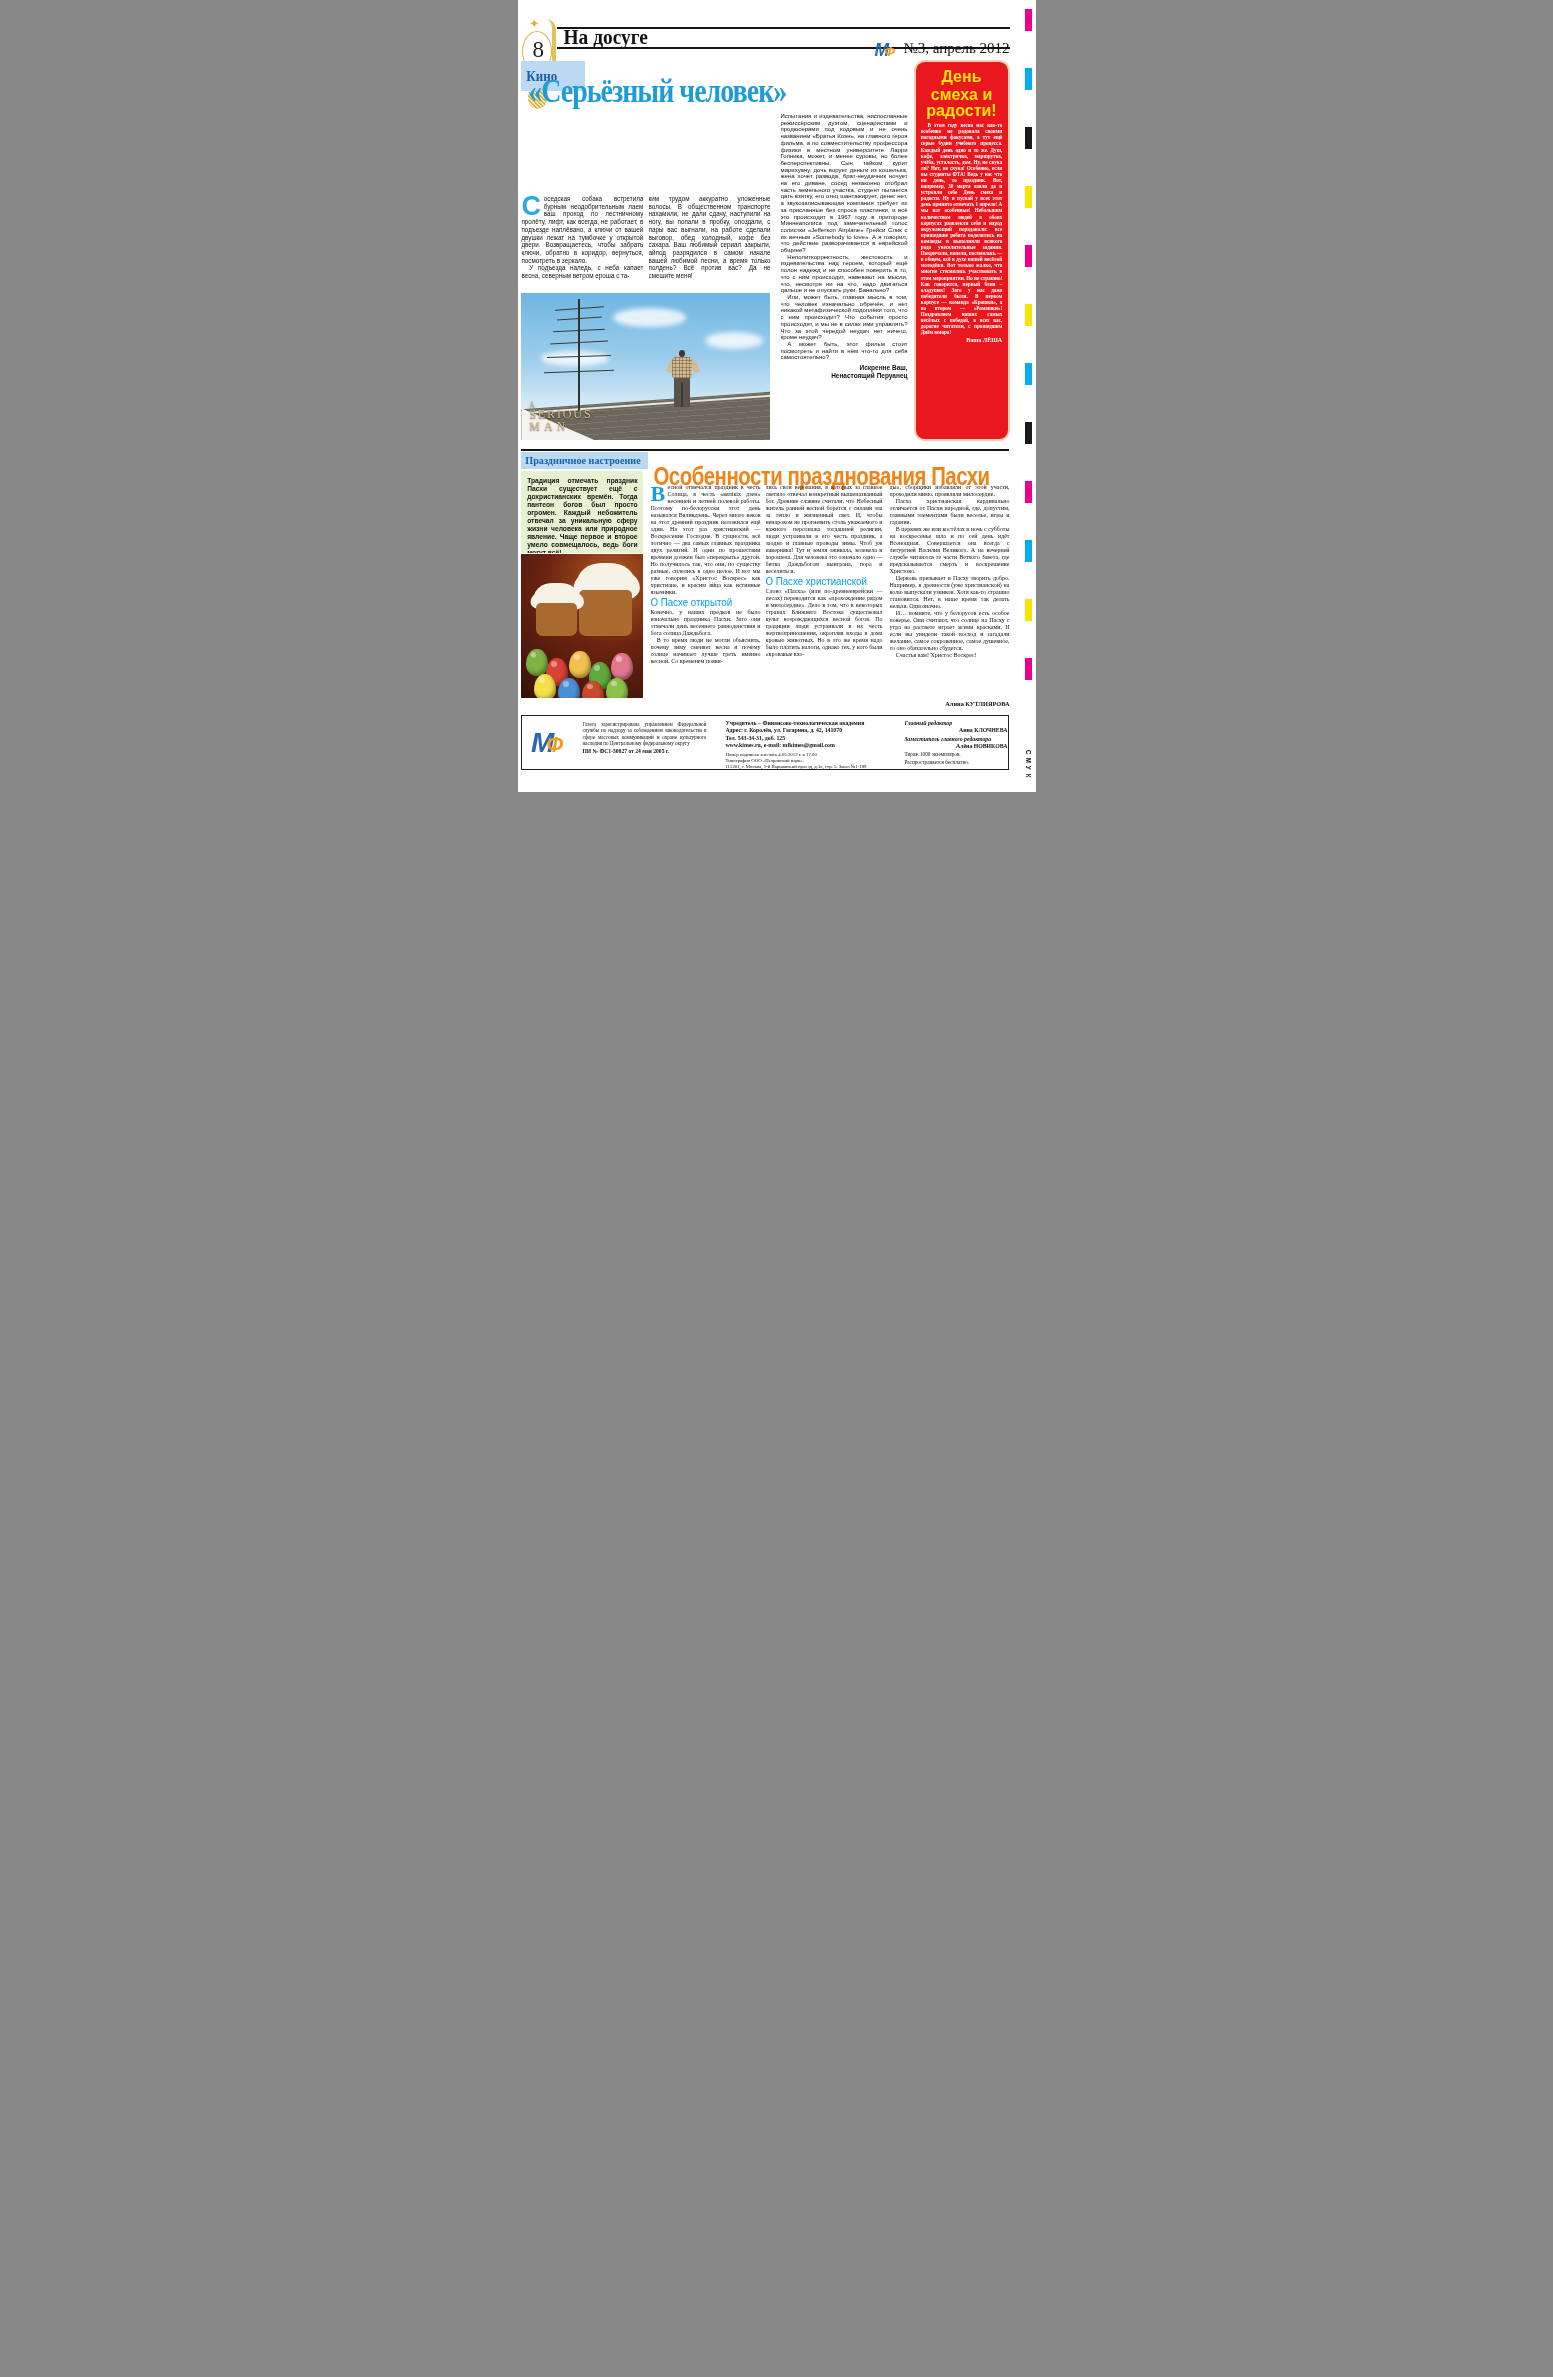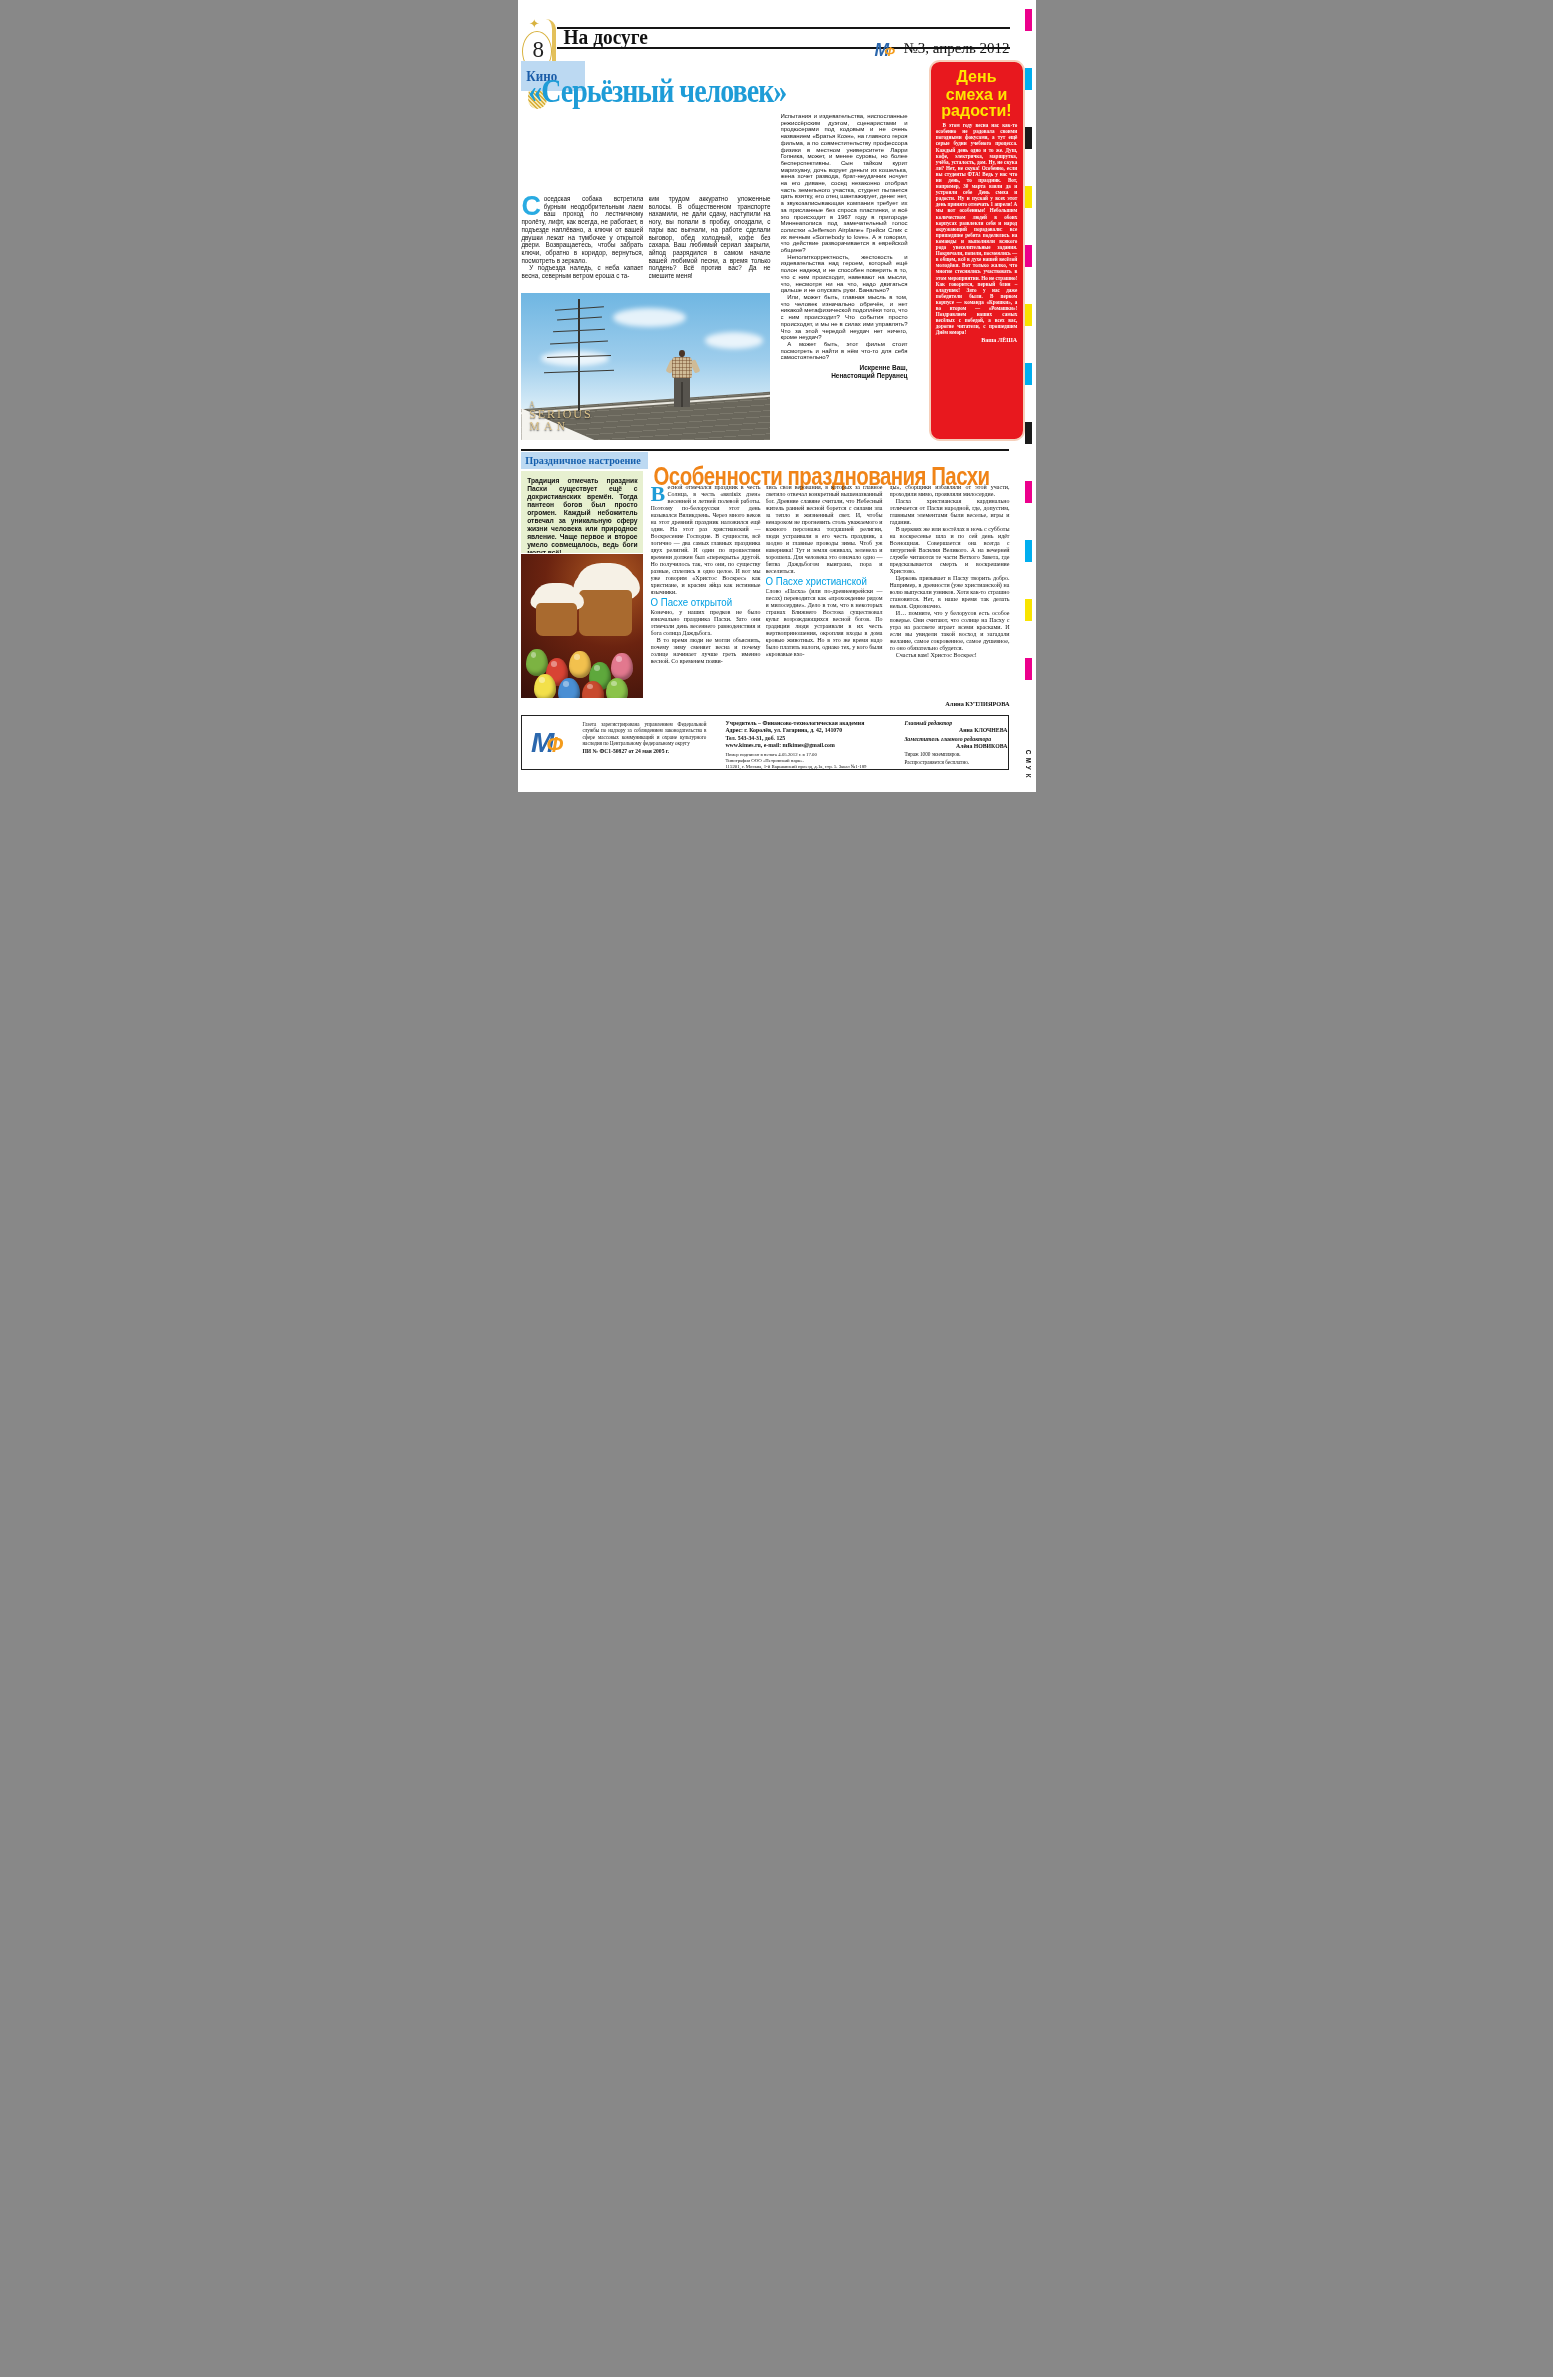--- a/index.html
+++ b/index.html
@@ -71,21 +71,21 @@
   .man .arm-r{position:absolute;right:1px;top:9.7px;width:5.8px;height:12.6px;background:#cfbb97;transform:rotate(-24deg);border-radius:1.9px;}
   .man .legs{position:absolute;left:6.8px;top:28px;width:15.5px;height:29px;background:#57544e;}
   .man .legs:after{content:"";position:absolute;left:6.8px;top:3.9px;width:1.9px;height:25px;background:#3e3b36;}
   .poster-title{position:absolute;left:7.8px;bottom:6.8px;color:#dcc38d;font-family:"Liberation Serif",serif;
                 text-shadow:0 0.5px 1.5px rgba(0,0,0,.7);line-height:1.05;}
   .poster-title .l1{font-size:7.3px;letter-spacing:1.5px;}
   .poster-title .l2{font-size:12px;letter-spacing:1.9px;}
   .poster-title .l3{font-size:11.6px;letter-spacing:4.4px;}
 
   
-  .sidebar{position:absolute;left:411px;top:60px;width:96px;height:381px;background:#e8181e;
+  .sidebar{position:absolute;left:396px;top:60px;width:96px;height:381px;background:#e8181e;
            border:2.4px solid #f6cfba;border-radius:10.7px;padding:3.9px 5.3px;overflow:hidden;}
   .sidebar-title{color:#ffe500;font-family:"Liberation Sans",sans-serif;font-weight:bold;text-align:center;
                  font-size:16px;line-height:16.5px;margin:1.9px 0 4.9px 0;transform:scaleY(1.05);transform-origin:center top;}
   .sidebar-body{color:#fff;font-weight:bold;font-size:5.1px;line-height:6.1px;text-align:justify;text-indent:6.8px;}
   .sidebar-sig{color:#fff;font-weight:bold;font-size:6px;text-align:right;margin-top:1.9px;}
 
   
   .divider{position:absolute;left:3.9px;top:449px;width:488px;height:1.5px;background:#151515;}
   .easter-kicker{position:absolute;left:3.9px;top:452px;width:127px;height:16.5px;background:#bcd9f2;
                  display:flex;align-items:center;padding-left:3.9px;}

